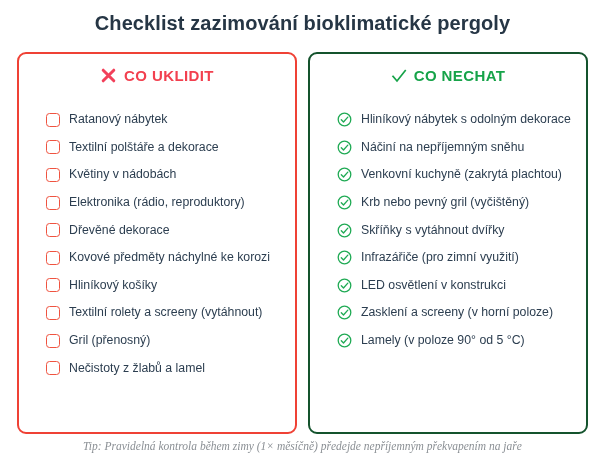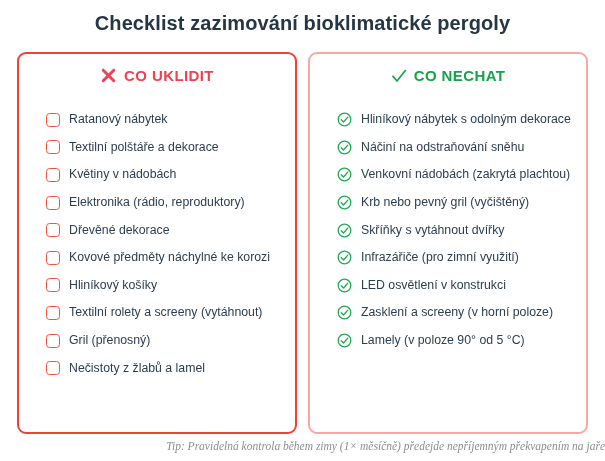--- a/index.html
+++ b/index.html
@@ -43,21 +43,21 @@
     flex: 1 1 0;
     box-sizing: border-box;
     border-radius: 9px;
     background: #ffffff;
     position: relative;
   }
   .panel-remove {
     border: 2px solid #ef4135;
   }
   .panel-keep {
-    border: 2px solid #fca5a5;
+    border: 2px solid #14532d;
   }
   .panel-header {
     text-align: center;
     font-size: 15px;
     font-weight: bold;
     letter-spacing: 0.4px;
     padding-top: 13px;
     padding-bottom: 5px;
     display: flex;
     align-items: center;
@@ -108,21 +108,21 @@
     display: inline-flex;
     align-items: center;
     justify-content: center;
   }
   .chk svg { display: block; }
   .footer-tip {
     position: absolute;
     left: 0;
     right: 0;
     top: 440px;
-    text-align: right;
+    text-align: center;
     font-family: "Liberation Serif", serif;
     font-style: italic;
     font-size: 11.5px;
     color: #8a8f94;
     white-space: nowrap;
   }
 </style>
 </head>
 <body>
 
@@ -204,30 +204,30 @@
           </span>
           <span class="item-label">Hliníkový nábytek s odolným dekorace</span>
         </li>
         <li class="item">
           <span class="chk">
             <svg width="15" height="15" viewBox="0 0 15 15" aria-hidden="true">
               <circle cx="7.5" cy="7.5" r="6.3" fill="none" stroke="#1faa54" stroke-width="1.3"></circle>
               <path d="M4.3 7.7 L6.5 10 L10.8 5.1" fill="none" stroke="#1faa54" stroke-width="1.3" stroke-linecap="round" stroke-linejoin="round"></path>
             </svg>
           </span>
-          <span class="item-label">Náčiní na odstraňování sněhu</span>
-        </li>
-        <li class="item">
-          <span class="chk">
-            <svg width="15" height="15" viewBox="0 0 15 15" aria-hidden="true">
-              <circle cx="7.5" cy="7.5" r="6.3" fill="none" stroke="#1faa54" stroke-width="1.3"></circle>
-              <path d="M4.3 7.7 L6.5 10 L10.8 5.1" fill="none" stroke="#1faa54" stroke-width="1.3" stroke-linecap="round" stroke-linejoin="round"></path>
-            </svg>
-          </span>
-          <span class="item-label">Venkovní nádobách (zakrytá plachtou)</span>
+          <span class="item-label">Náčiní na nepříjemným sněhu</span>
+        </li>
+        <li class="item">
+          <span class="chk">
+            <svg width="15" height="15" viewBox="0 0 15 15" aria-hidden="true">
+              <circle cx="7.5" cy="7.5" r="6.3" fill="none" stroke="#1faa54" stroke-width="1.3"></circle>
+              <path d="M4.3 7.7 L6.5 10 L10.8 5.1" fill="none" stroke="#1faa54" stroke-width="1.3" stroke-linecap="round" stroke-linejoin="round"></path>
+            </svg>
+          </span>
+          <span class="item-label">Venkovní kuchyně (zakrytá plachtou)</span>
         </li>
         <li class="item">
           <span class="chk">
             <svg width="15" height="15" viewBox="0 0 15 15" aria-hidden="true">
               <circle cx="7.5" cy="7.5" r="6.3" fill="none" stroke="#1faa54" stroke-width="1.3"></circle>
               <path d="M4.3 7.7 L6.5 10 L10.8 5.1" fill="none" stroke="#1faa54" stroke-width="1.3" stroke-linecap="round" stroke-linejoin="round"></path>
             </svg>
           </span>
           <span class="item-label">Krb nebo pevný gril (vyčištěný)</span>
         </li>

